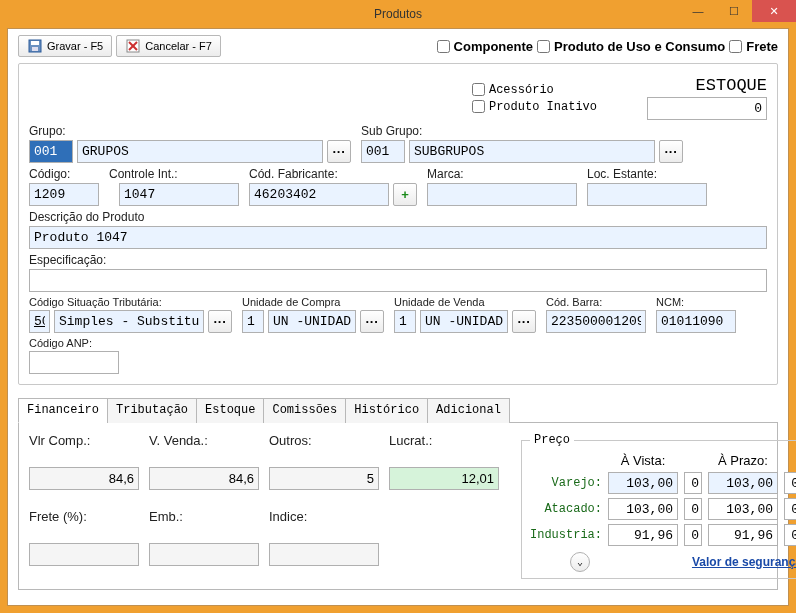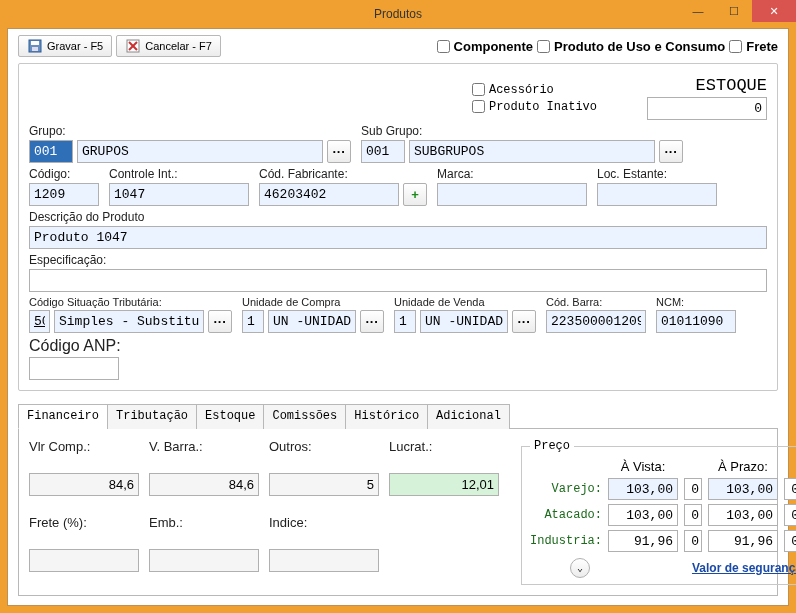--- a/index.html
+++ b/index.html
@@ -133,21 +133,21 @@
         </div>
       </div>
 
       <div class="row">
         <div class="col">
             <span class="lbl">Código:</span>
             <input type="text" class="blue" style="width: 70px;" value="1209">
           </div>
         <div class="col">
             <span class="lbl">Controle Int.:</span>
-            <input type="text" class="blue" style="width: 140px;" value="1047">
+            <input type="text" class="blue" style="width: 120px; margin-left: 10px;" value="1047">
           </div>
         <div class="col">
             <span class="lbl">Cód. Fabricante:</span>
           <div style="display:flex;gap:4px">
               <input type="text" class="blue" style="width: 140px;" value="46203402">
               <button class="smallbtn plusbtn">+</button>
             </div>
         </div>
         <div class="col">
             <span class="lbl">Marca:</span>
@@ -202,39 +202,39 @@
             <input type="text" class="blue" style="width: 100px;" value="223500001209">
           </div>
         <div class="col">
             <span class="lbl" style="font-size:11px">NCM:</span>
             <input type="text" class="blue" style="width: 80px;" value="01011090">
           </div>
       </div>
 
       <div class="row">
           <div class="col">
-            <span class="lbl" style="font-size:16px">Código ANP:</span>
+            <span class="lbl" style="font-size:11px">Código ANP:</span>
             <input type="text" style="width: 90px;" value="">
           </div>
         </div>
     </fieldset>
 
     <div>
       <div class="tabs">
         <div class="tab active">Financeiro</div>
         <div class="tab">Tributação</div>
         <div class="tab">Estoque</div>
         <div class="tab">Comissões</div>
         <div class="tab">Histórico</div>
         <div class="tab">Adicional</div>
       </div>
       <div class="tabpanel">
         <div class="fin-left">
           <span class="lbl">Vlr Comp.:</span>
-          <span class="lbl">V. Barra.:</span>
+          <span class="lbl">V. Venda.:</span>
           <span class="lbl">Outros:</span>
           <span class="lbl">Lucrat.:</span>
           <input type="text" value="84,6" style="">
           <input type="text" value="84,6" style="">
           <input type="text" value="5" style="">
           <input type="text" class="lucrat" value="12,01" style="">
           <span class="lbl">Frete (%):</span>
           <span class="lbl">Emb.:</span>
           <span class="lbl">Indice:</span>
           <span></span>

